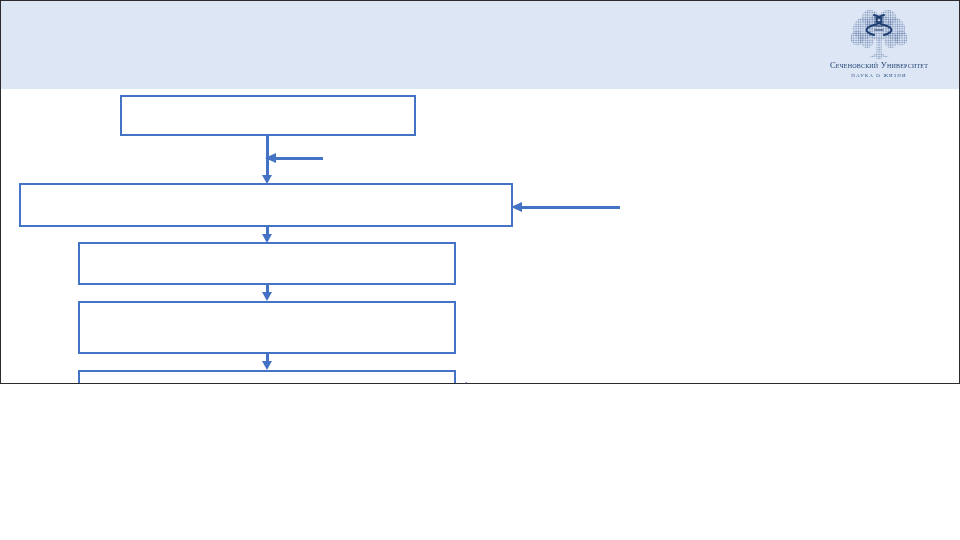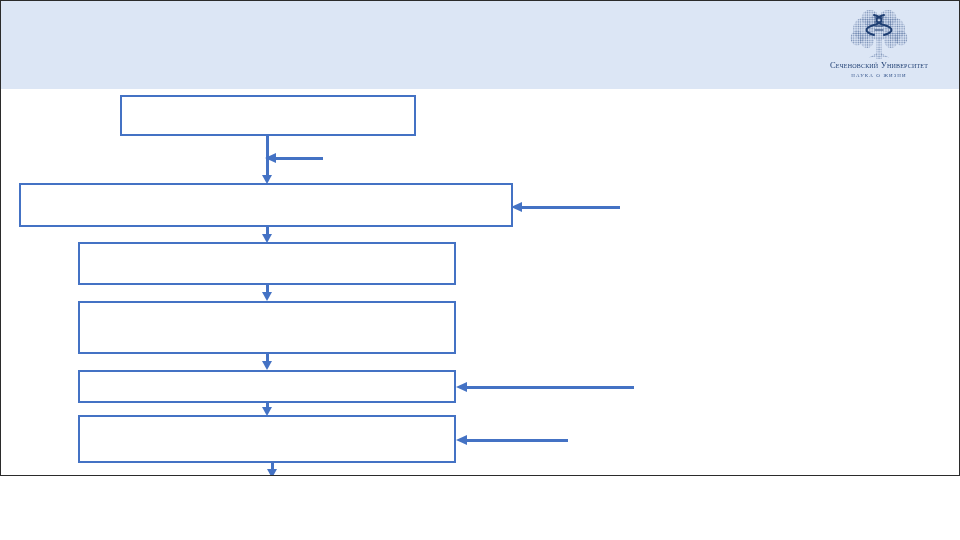--- a/index.html
+++ b/index.html
@@ -6,21 +6,21 @@
     margin: 0;
     padding: 0;
     background: #ffffff;
   }
   body {
     font-family: "Liberation Serif", serif;
   }
   #slide {
     position: relative;
     width: 960px;
-    height: 476px;
+    height: 384px;
     background: #ffffff;
     overflow: hidden;
     box-sizing: border-box;
     border: 1px solid #2b2b2b;
   }
   
   #header-band {
     position: absolute;
     left: 0;
     top: 0;

